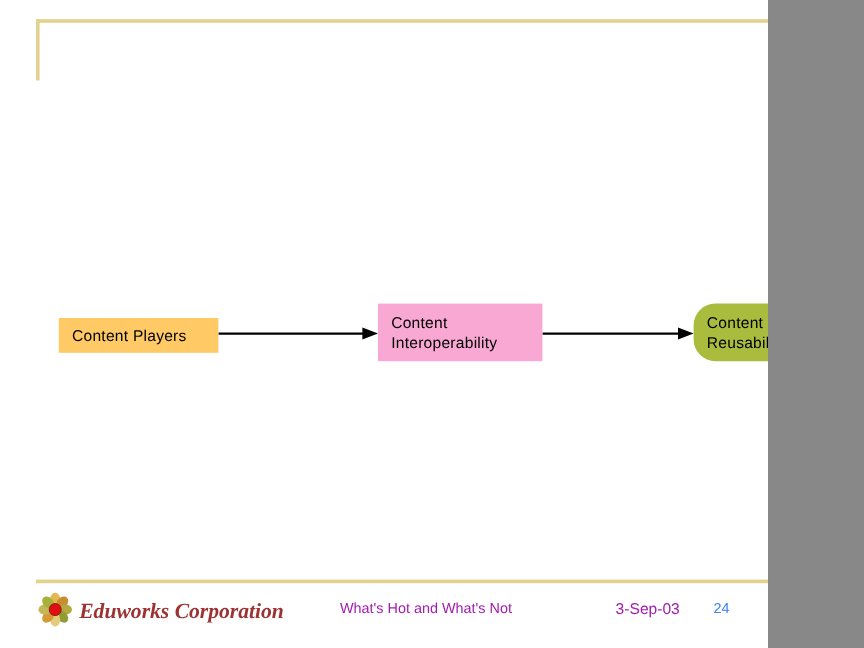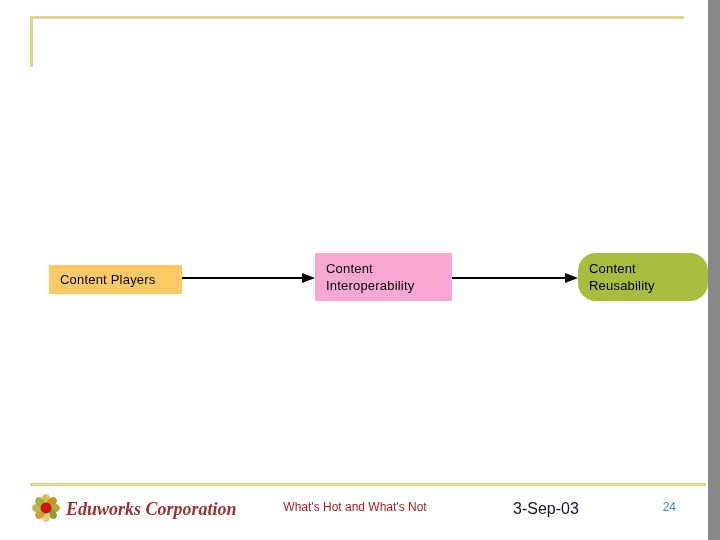--- a/index.html
+++ b/index.html
@@ -1,17 +1,17 @@
 <!DOCTYPE html>
 <html><head>
 <meta charset="utf-8">
 <style>
   html,body{margin:0;padding:0;background:#888;}
   .slide{
-    position:relative;width:708px;height:540px;background:#ffffff;
+    position:relative;width:640px;height:540px;background:#ffffff;
     font-family:"Liberation Sans",sans-serif;overflow:hidden;
   }
   
   .accent-h{position:absolute;left:30px;top:16px;width:654px;height:3px;}
   .accent-v{position:absolute;left:30px;top:16px;width:3px;height:51px;}
   
   .node{
     position:absolute;color:#000;font-size:13px;letter-spacing:0.2px;
     box-sizing:border-box;
   }
@@ -26,23 +26,23 @@
   .arrow-2{left:452px;width:126px;}
   
   .footer-line{position:absolute;left:30px;top:483px;width:676px;height:3px;}
   .logo{position:absolute;left:31px;top:493px;width:30px;height:30px;}
   .company{
     position:absolute;left:66px;top:499px;font-size:18px;
     font-family:"Liberation Serif",serif;font-style:italic;font-weight:bold;
   }
   .footer-title{
     position:absolute;left:255px;top:500px;width:200px;text-align:center;
-    font-size:12px;color:#b91c1c;
+    font-size:12px;color:#a21caf;
   }
-  .footer-date{position:absolute;left:513px;top:500px;font-size:16px;color:#0f172a;}
+  .footer-date{position:absolute;left:513px;top:500px;font-size:13px;color:#a21caf;}
   .footer-page{position:absolute;right:32px;top:500px;font-size:12px;color:#3b82f6;}
 </style>
 </head>
 <body>
 
 <div class="slide">
 
   <div class="accent-h" style="background: rgb(226, 210, 142);"></div>
   <div class="accent-v" style="background: rgb(226, 210, 142);"></div>
 

